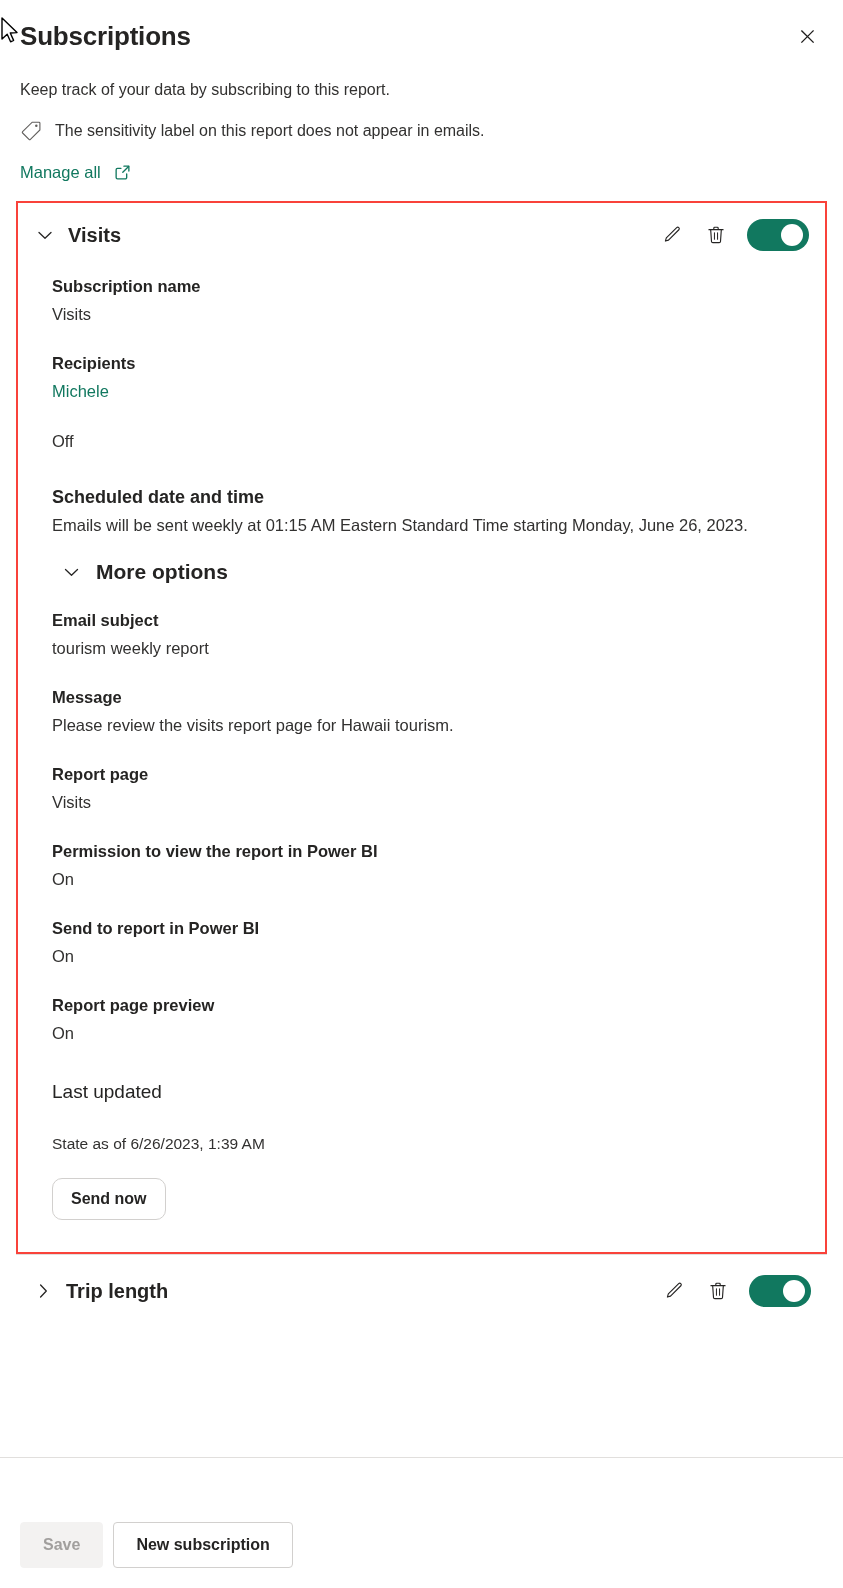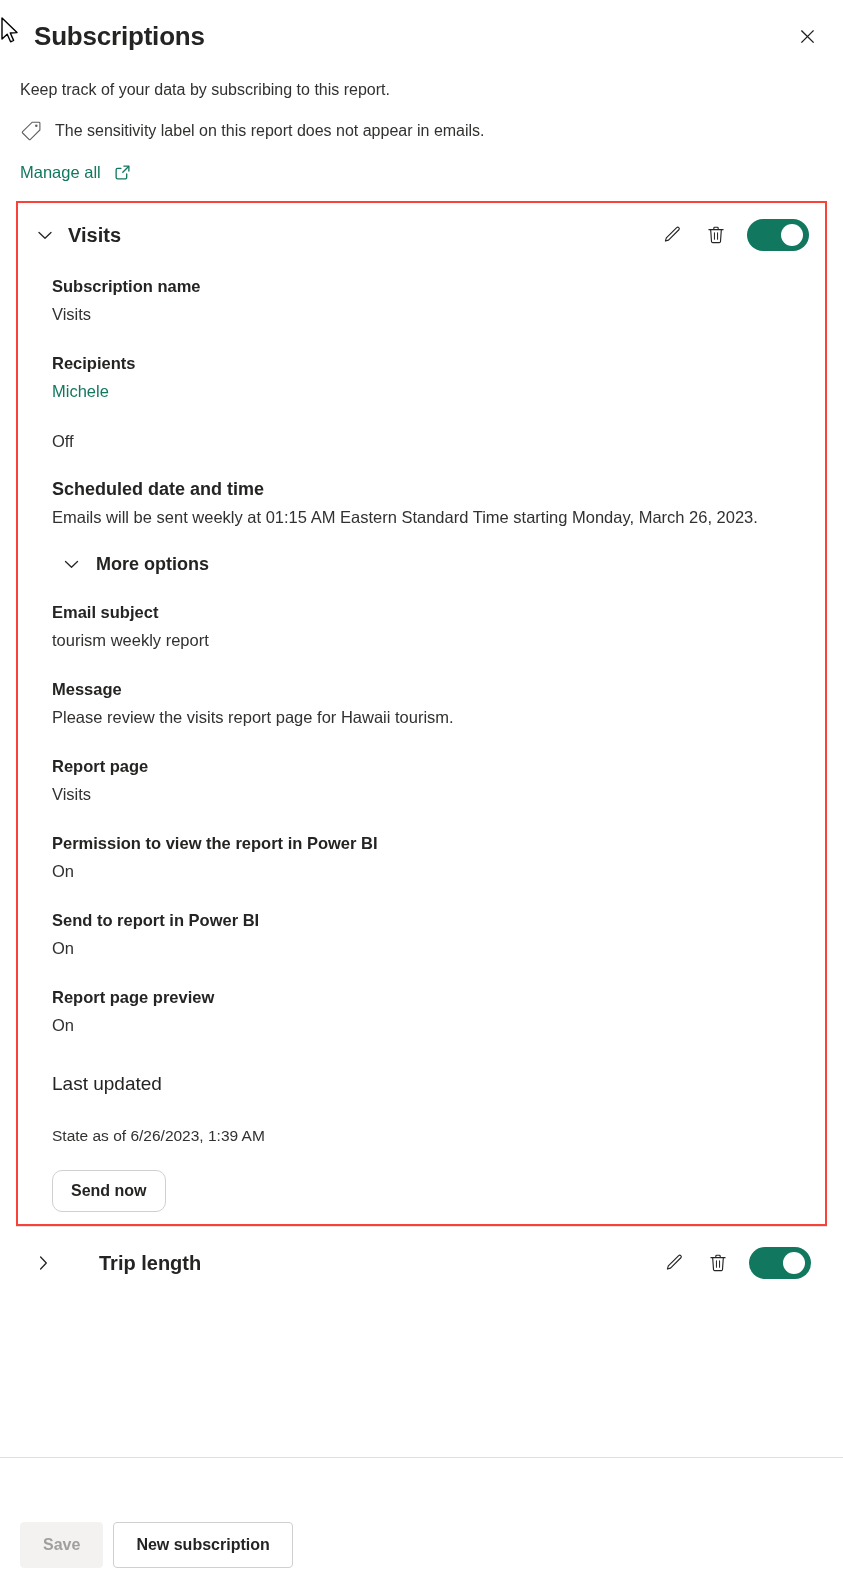--- a/index.html
+++ b/index.html
@@ -26,21 +26,20 @@
   .panel-header {
     position: relative;
     padding: 20px 20px 0 20px;
     flex: 0 0 auto;
   }
 
   .title-row {
     display: flex;
     align-items: flex-end;
     justify-content: space-between;
-    margin-left: 14px;
   }
 
   .panel-title {
     font-size: 26px;
     font-weight: 600;
     line-height: 32px;
     color: #252423;
     letter-spacing: -0.2px;
   }
 
@@ -110,21 +109,21 @@
   .subs-list {
     flex: 1 1 auto;
     padding: 0 16px;
     margin-top: 18px;
     overflow: hidden;
   }
 
   .sub-card {
     border: 2px solid #f9423a;
     background: #ffffff;
-    padding: 0 0 12px 0;
+    padding: 0 0 32px 0;
   }
 
   .sub-head {
     display: flex;
     align-items: center;
     padding: 16px 16px 10px 16px;
     min-height: 52px;
   }
 
   .chev {
@@ -206,21 +205,21 @@
     font-size: 16.5px;
     color: #323130;
     line-height: 24px;
     margin-top: 5px;
   }
 
   .field-value.link {
     color: #11785f;
   }
 
-  .field.schedule { margin-top: 24px; }
+  .field.schedule { margin-top: 32px; }
 
   .field.schedule .field-label {
     font-size: 18px;
     font-weight: 700;
     line-height: 24px;
   }
 
   .field.schedule .field-value {
     margin-top: 2px;
     line-height: 28px;
@@ -229,21 +228,21 @@
   .more-options-row {
     margin-top: 22px;
     margin-left: 8px;
     display: inline-flex;
     align-items: center;
     gap: 14px;
     cursor: pointer;
   }
 
   .more-options-label {
-    font-size: 18px;
+    font-size: 21px;
     font-weight: 600;
     color: #252423;
     line-height: 22px;
   }
 
   .field.last-updated { margin-top: 34px; }
 
   .field.last-updated .field-label {
     font-size: 19px;
     font-weight: 400;
@@ -270,21 +269,20 @@
     line-height: 22px;
   }
 
   
   .sub-row-collapsed {
     display: flex;
     align-items: center;
     padding: 20px 16px 16px 16px;
     border-top: 1px solid #e1dfdd;
     margin-top: 0;
-    gap: 33px;
   }
 
   
   .panel-footer {
     flex: 0 0 auto;
     border-top: 1px solid #e1dfdd;
     padding: 24px 20px 20px 20px;
     display: flex;
     align-items: center;
     gap: 10px;
@@ -406,21 +404,21 @@
           <div class="field-label">Recipients</div>
           <div class="field-value link">Michele</div>
         </div>
 
         <div class="field">
           <div class="field-value">Off</div>
         </div>
 
         <div class="field schedule">
           <div class="field-label">Scheduled date and time</div>
-          <div class="field-value">Emails will be sent weekly at 01:15 AM Eastern Standard Time starting Monday, March 26, 2023.</div>
+          <div class="field-value">Emails will be sent weekly at 01:15 AM Eastern Standard Time starting Monday, June 26, 2023.</div>
         </div>
 
         <div class="more-options-row">
           <span class="chev" style="margin-right:0;">
             <svg width="15" height="9" viewBox="0 0 14 9" fill="none" aria-hidden="true">
               <path d="M1 1.5 L7 7.2 L13 1.5" stroke="#252423" stroke-width="1.3" stroke-linecap="round" stroke-linejoin="round"></path>
             </svg>
           </span>
           <span class="more-options-label">More options</span>
         </div>

